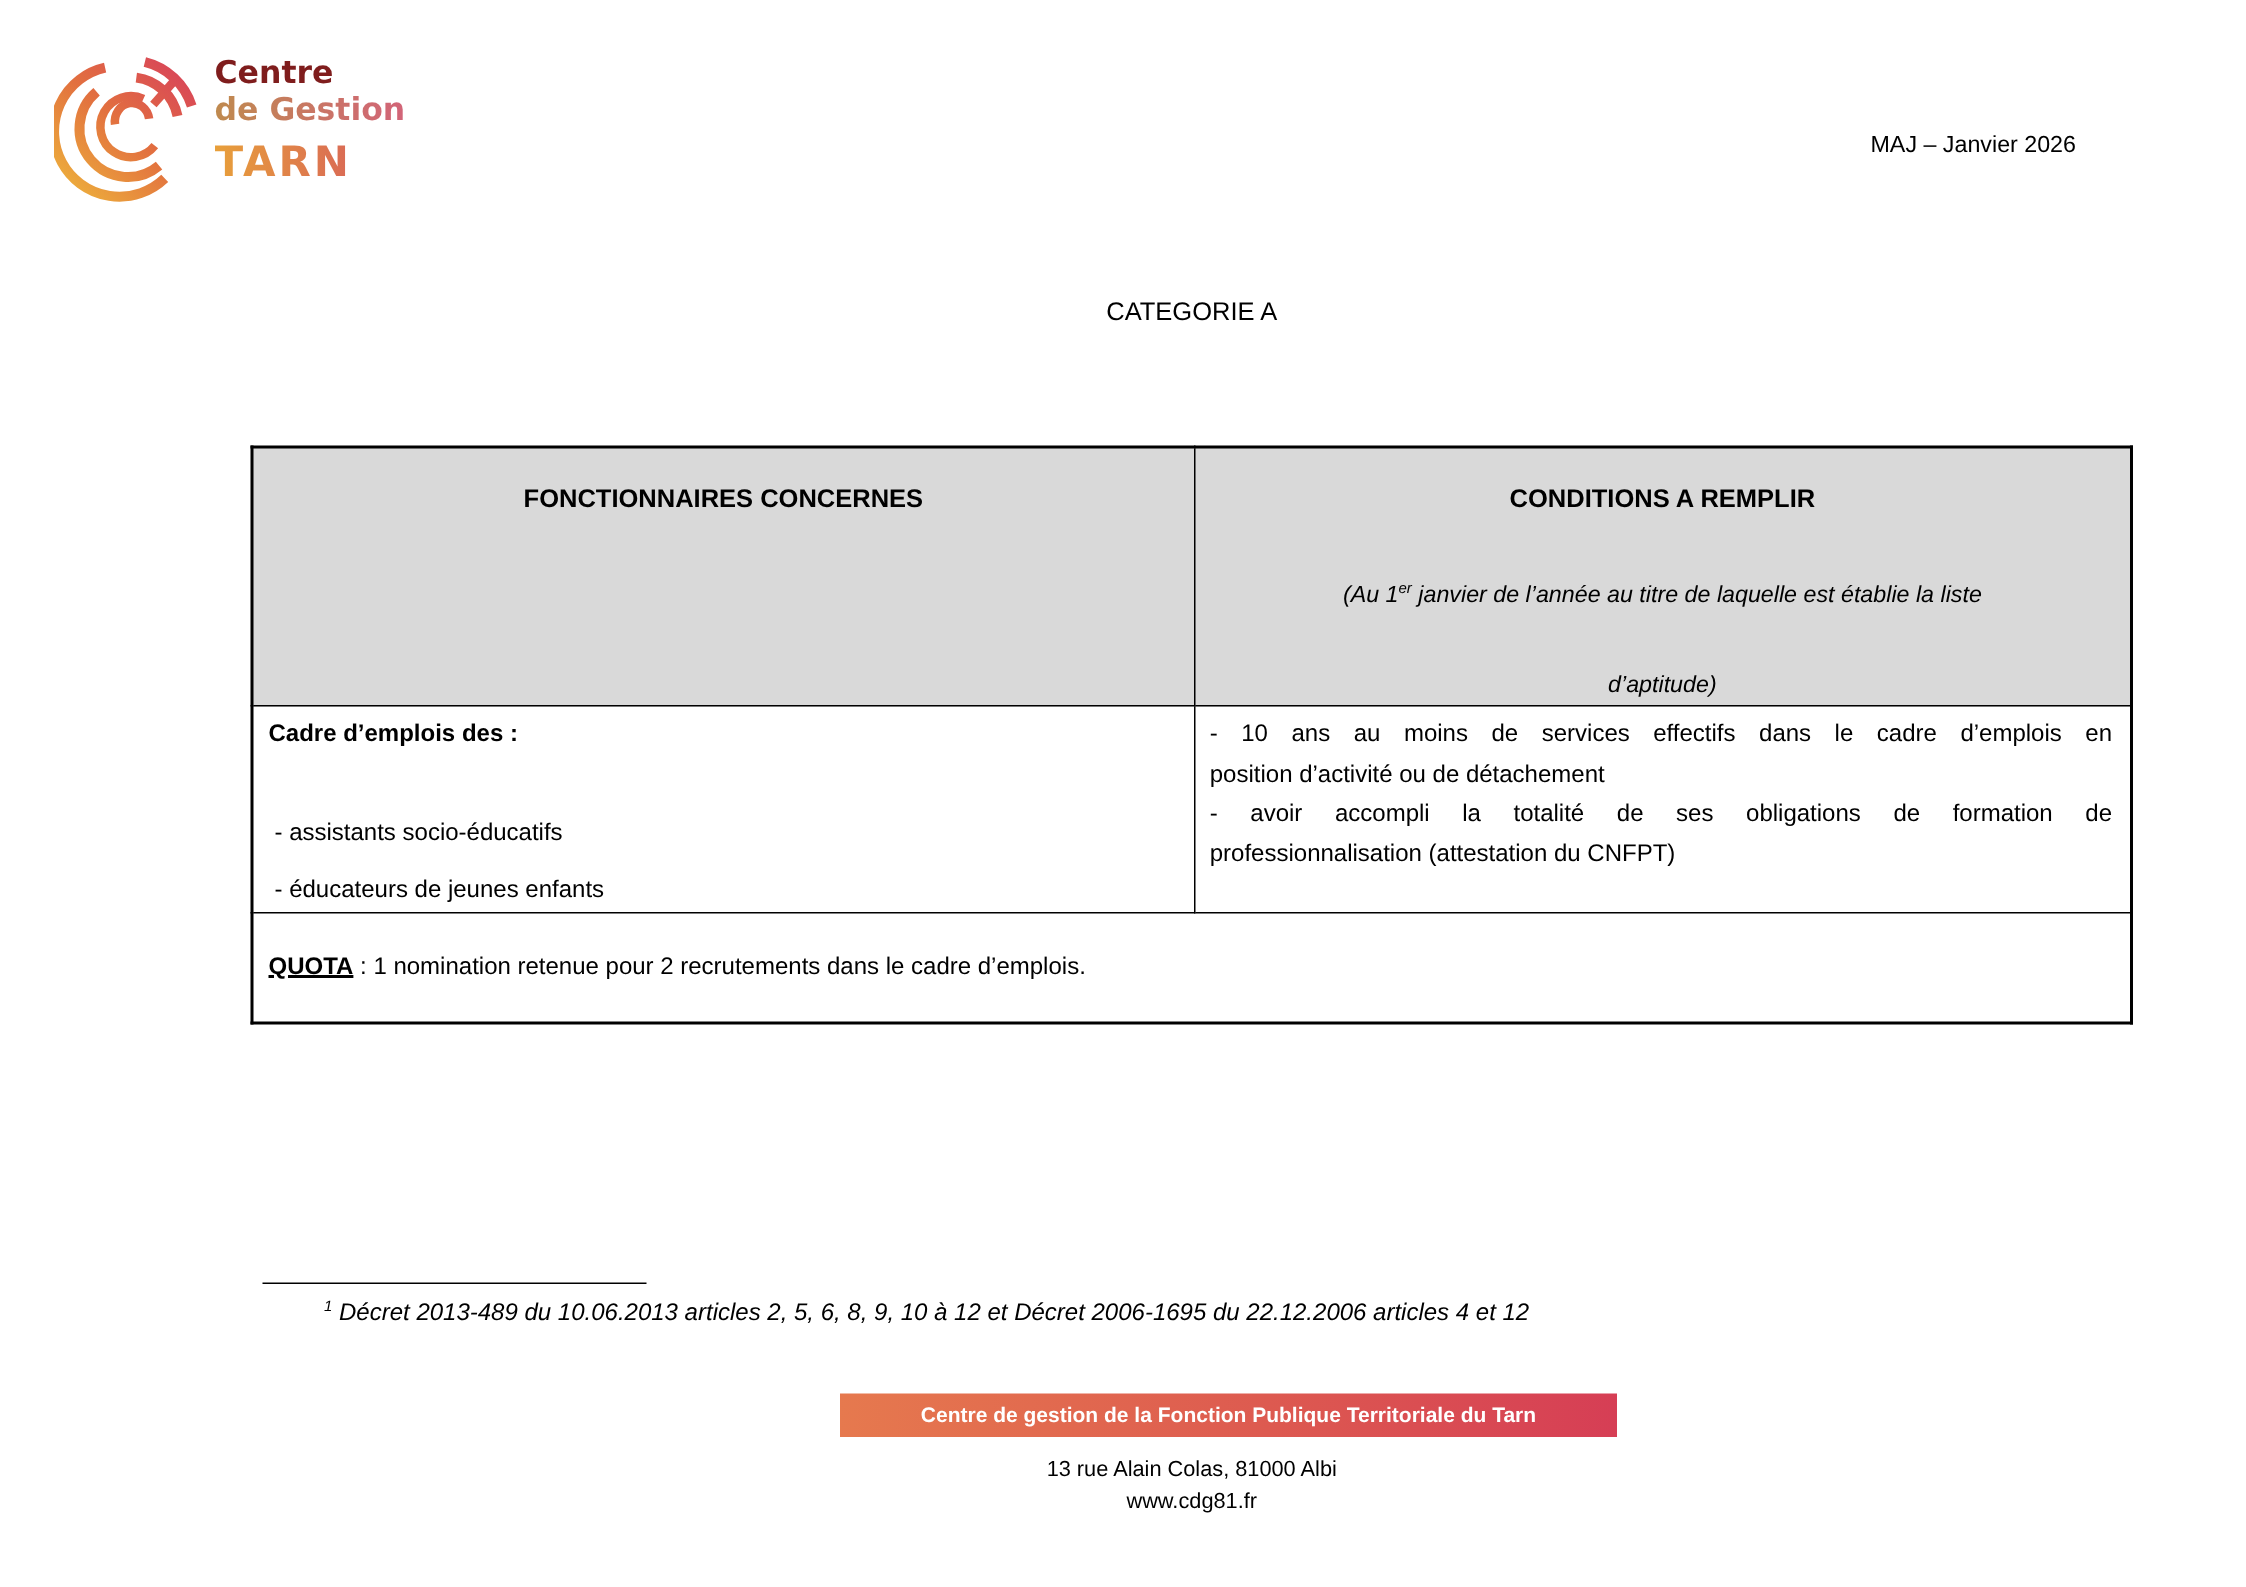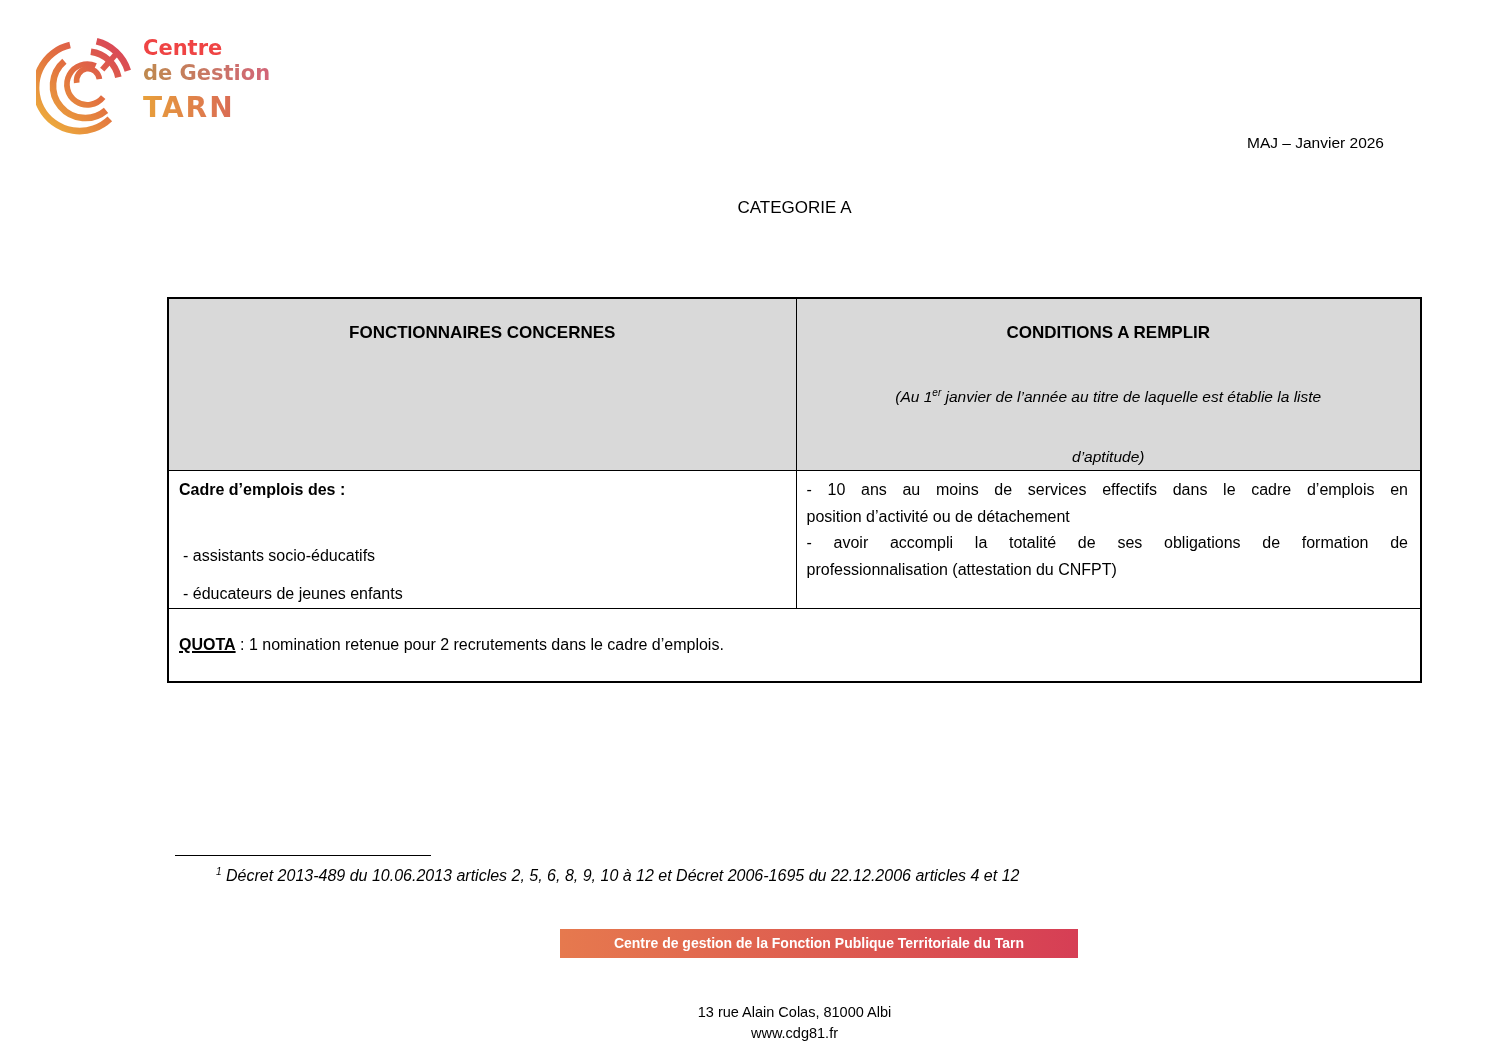--- a/index.html
+++ b/index.html
@@ -2,30 +2,30 @@
 <html><head>
 <meta charset="utf-8">
 <style>
   * { margin:0; padding:0; box-sizing:border-box; }
   html,body { width:1497px; height:1058px; background:#ffffff; overflow:hidden; }
   body { position:relative; font-family:"Liberation Sans", sans-serif; color:#000; }
 
   
   .logo-mark { position:absolute; left:36px; top:22px; }
   .logo-text { position:absolute; left:143px; top:36px; font-family:"DejaVu Sans", sans-serif; font-weight:bold; }
-  .logo-l1 { font-size:21px; line-height:25px; color:#ef4444; }
+  .logo-l1 { font-size:21px; line-height:25px; color:#7f1d1d; }
   .logo-l2 { font-size:21px; line-height:25px;
              background:linear-gradient(90deg,#bf8a4e,#d26478);
              -webkit-background-clip:text; background-clip:text; color:transparent; }
   .logo-l3 { font-size:28px; line-height:32px; margin-top:6px; letter-spacing:2px;
              background:linear-gradient(90deg,#e8a03a,#d45560);
              -webkit-background-clip:text; background-clip:text; color:transparent; }
 
   
-  .maj { position:absolute; left:1247px; top:88px; font-size:15.5px;margin-top:46px; }
+  .maj { position:absolute; left:1247px; top:88px; font-size:15.5px; }
 
   
   .titleblock { position:absolute; left:167px; top:190px; width:1255px; text-align:center; }
   .doc-title { font-size:17px; font-weight:bold; line-height:21px;
                text-decoration:underline; text-decoration-thickness:1.5px; text-underline-offset:3px; }
   .doc-title sup { font-size:11px; }
   .doc-subtitle { font-size:17px; line-height:21px; margin-top:7px; }
 
   
   table.maintable { position:absolute; left:167px; top:297px; width:1255px;
@@ -45,21 +45,21 @@
 
   
   .fn-sep { position:absolute; left:175px; top:855px; width:256px; border-top:1.5px solid #000; }
   .footnote { position:absolute; left:175px; top:866px; font-size:16px; font-style:italic;margin-left:41px; }
   .footnote sup { font-size:10px; font-style:italic; }
 
   
   .banner { position:absolute; left:560px; top:929px; width:518px; height:29px; line-height:29px;
             text-align:center; color:#fff; font-weight:bold; font-size:14px;
             background:linear-gradient(90deg,#e6794e 0%, #dd5a50 55%, #d63e55 100%); }
-  .addr { position:absolute; left:167px; top:1002px; width:1255px; text-align:center;
+  .addr { position:absolute; left:167px; top:970px; width:1255px; text-align:center;
           font-size:14.5px; line-height:20.5px; }
 </style>
 </head>
 <body>
 
 <svg class="logo-mark" width="106" height="120" viewBox="0 0 112 120">
   <defs>
     <linearGradient id="lg" gradientUnits="userSpaceOnUse" x1="10" y1="108" x2="100" y2="10">
       <stop offset="0" stop-color="#edae3c"></stop>
       <stop offset="0.45" stop-color="#e2703f"></stop>

